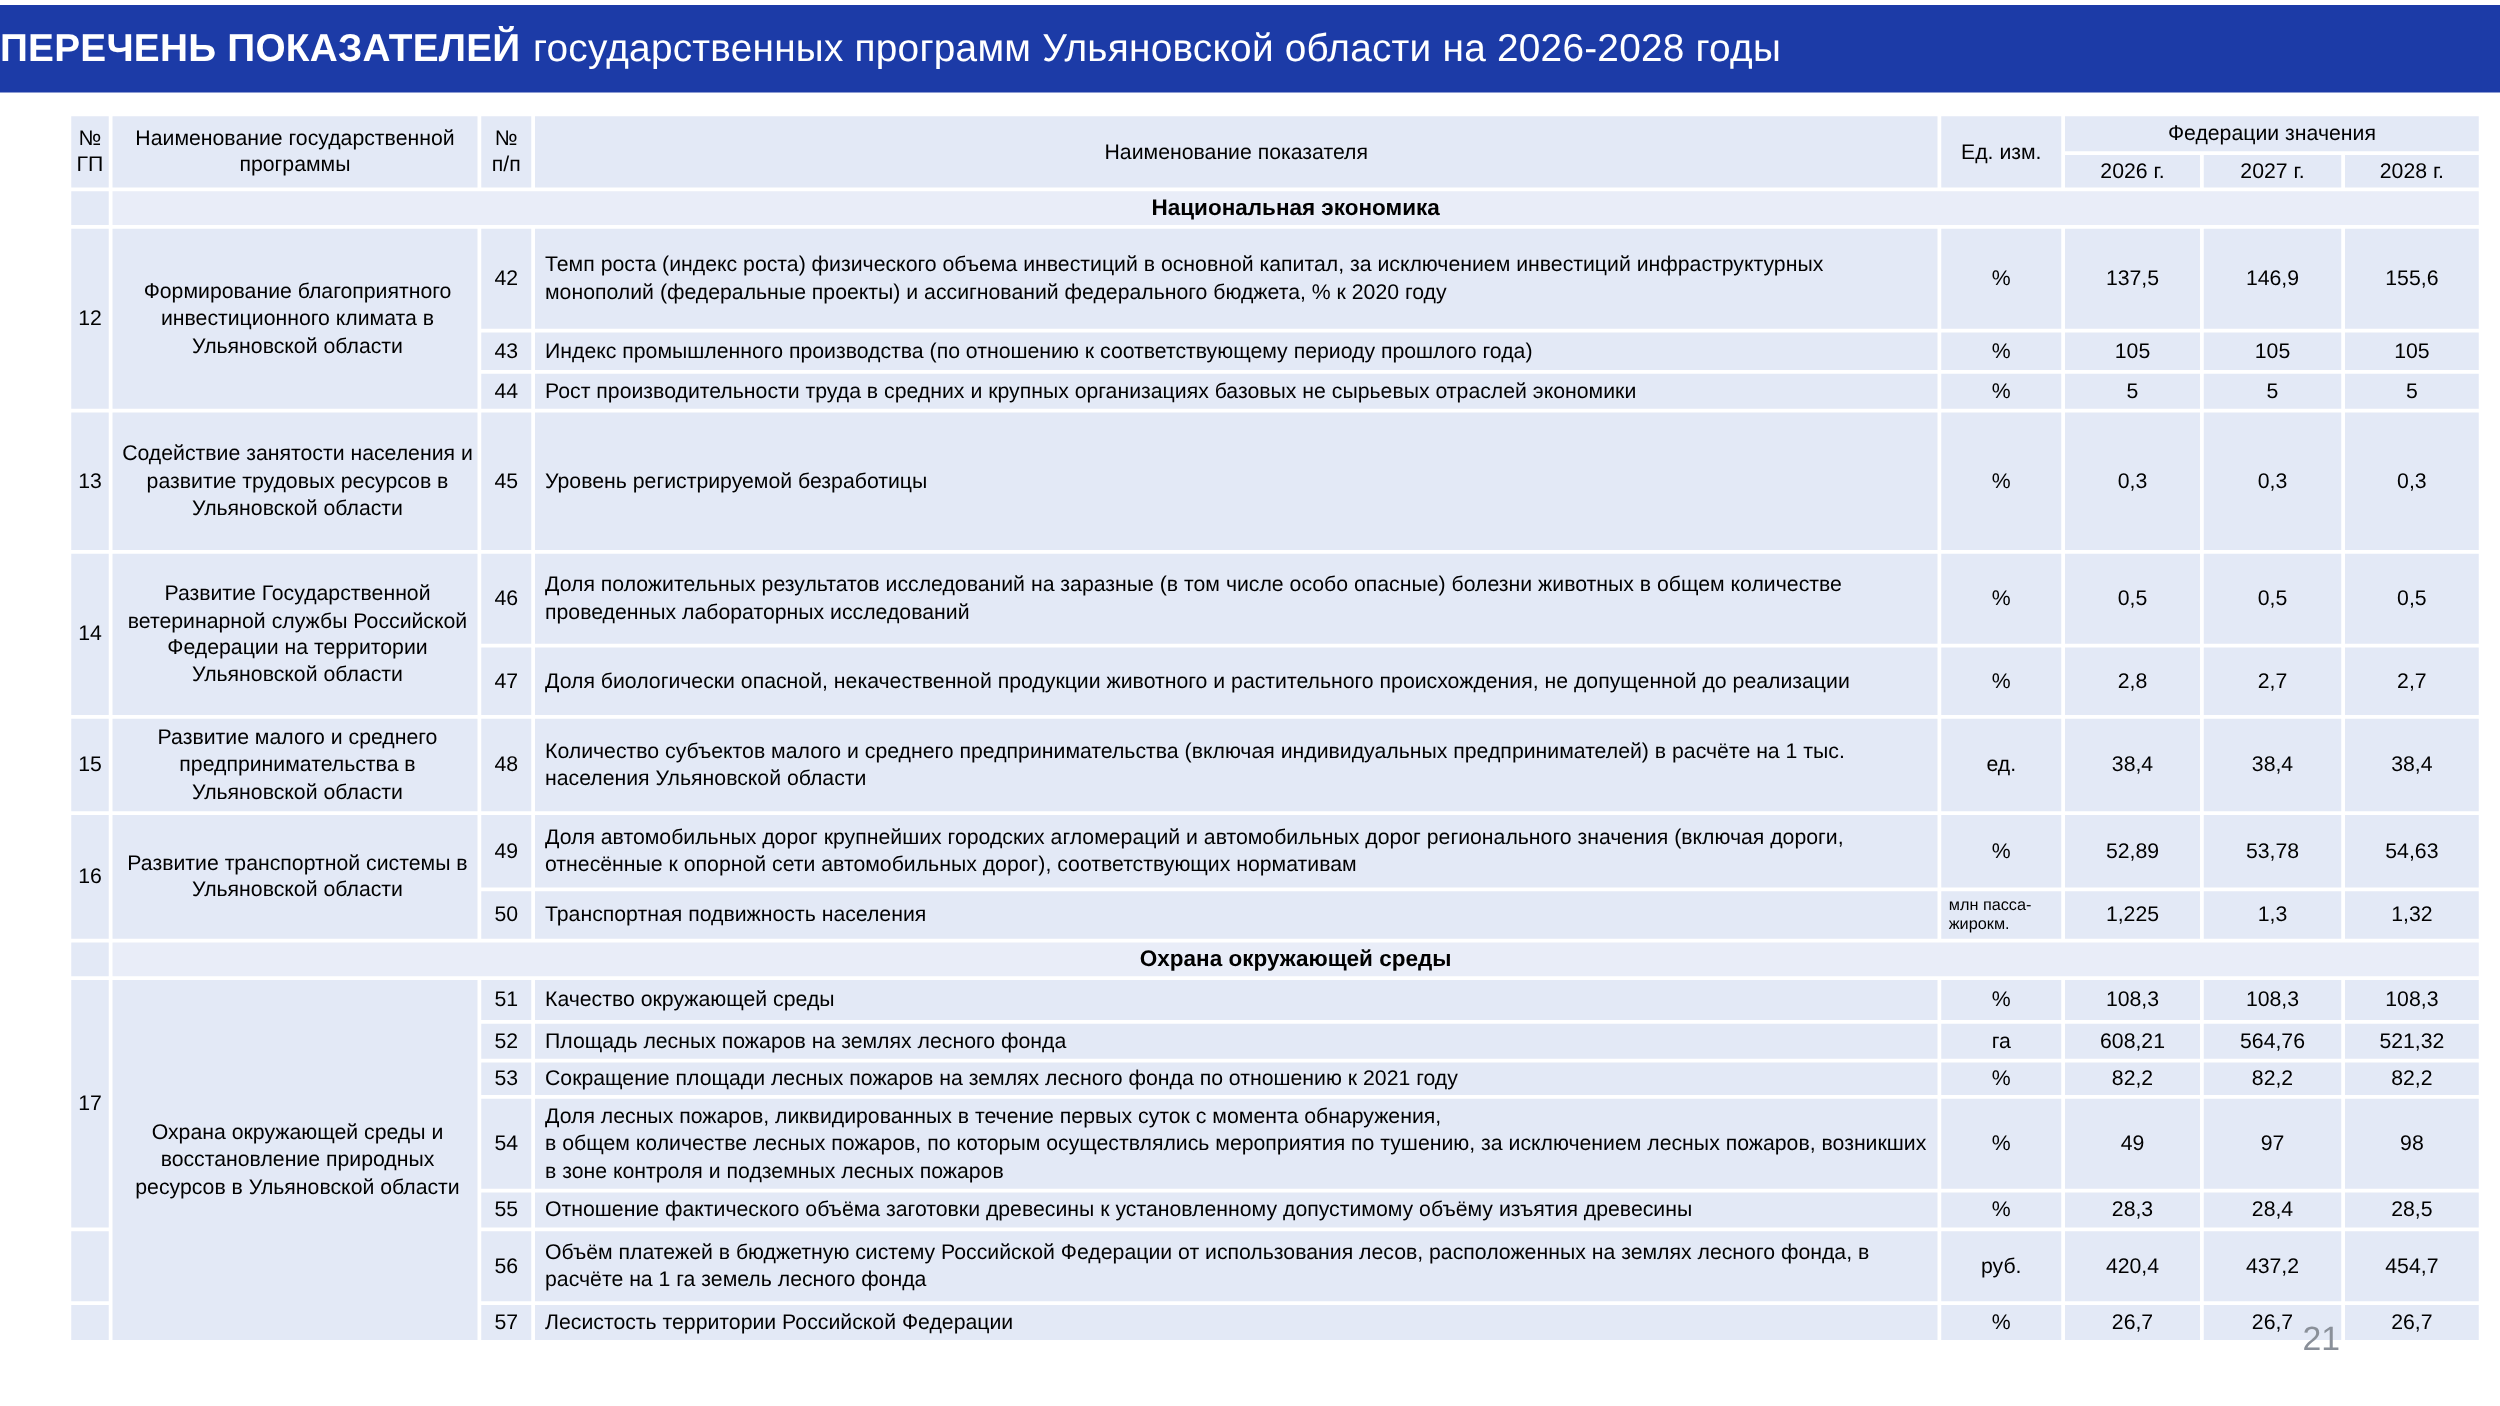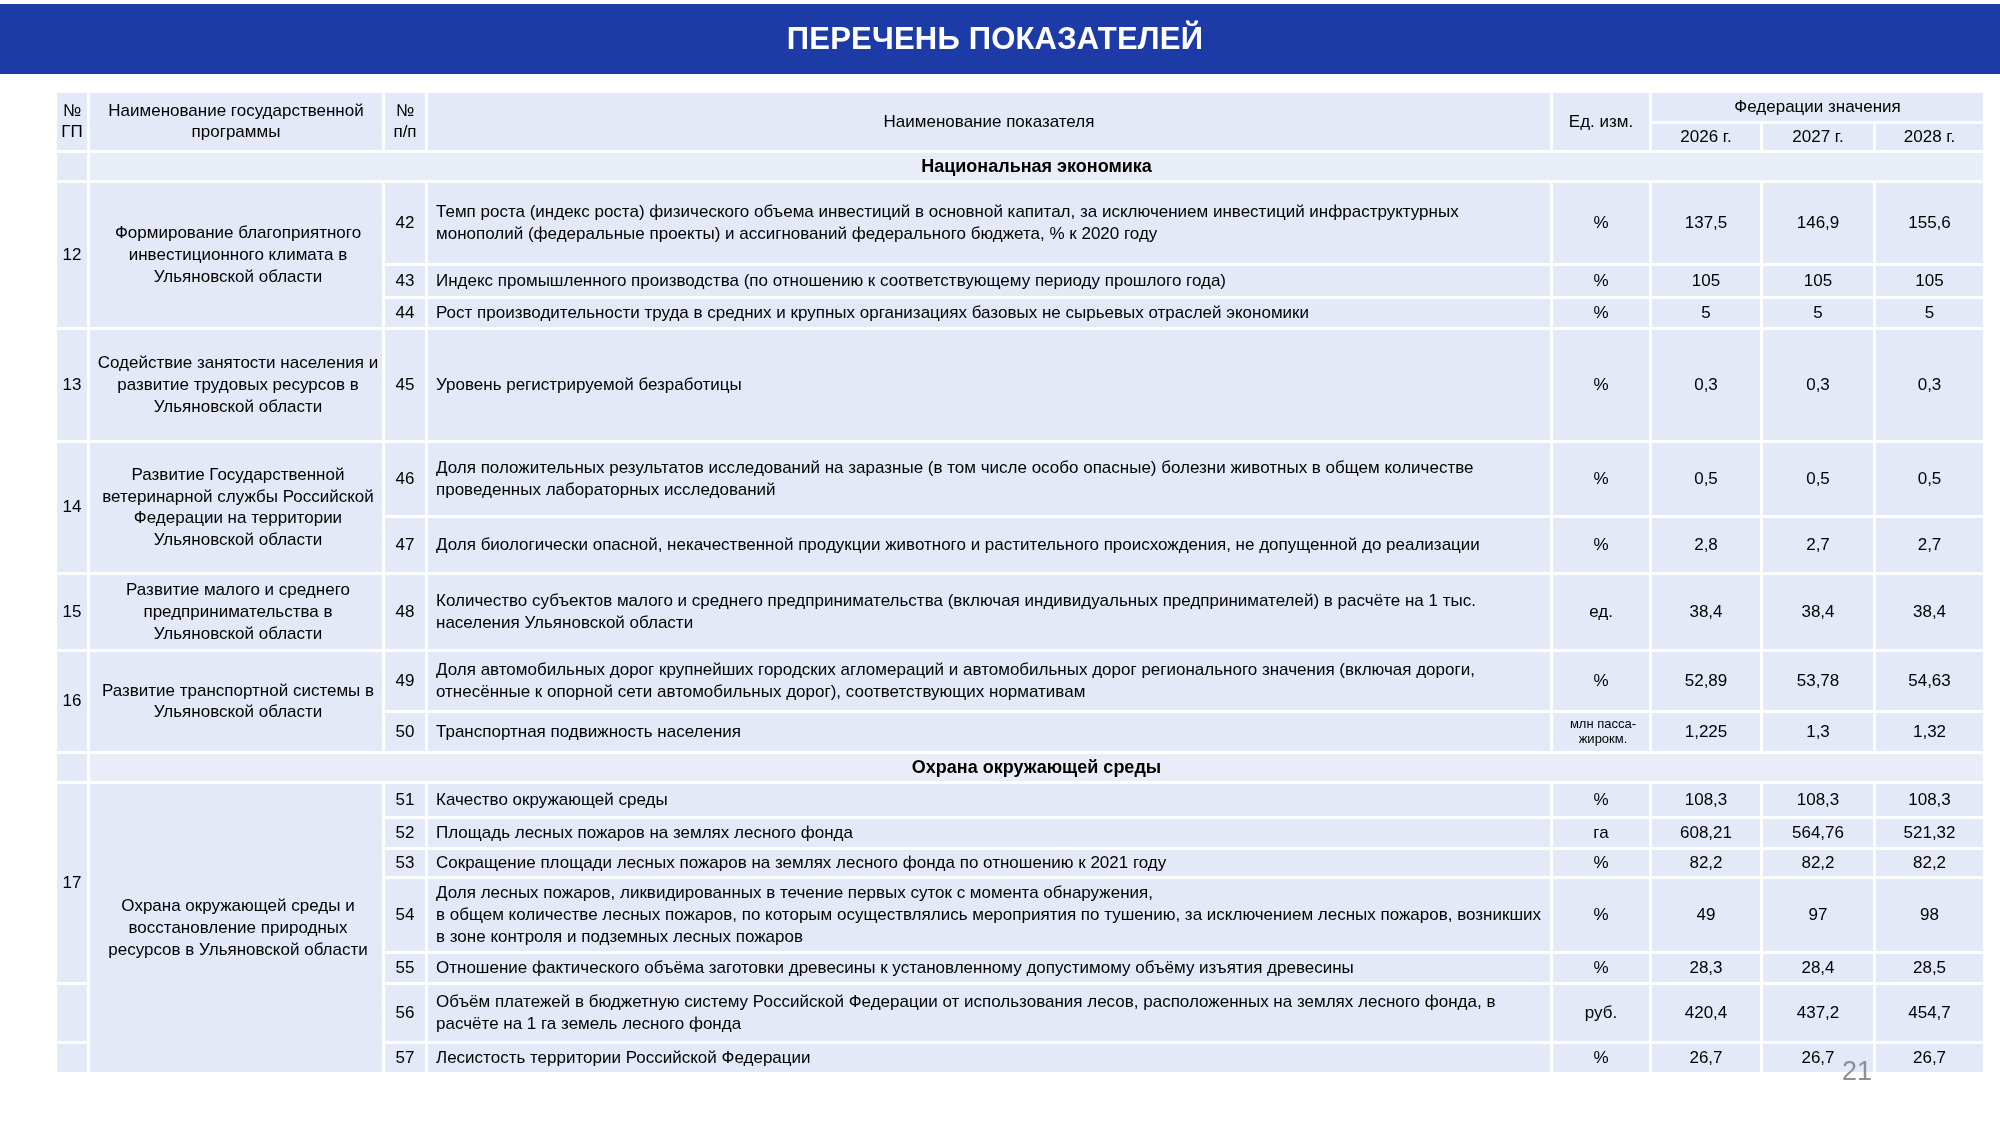--- a/index.html
+++ b/index.html
@@ -1,21 +1,21 @@
 <!DOCTYPE html>
 <html><head>
 <meta charset="utf-8">
 <style>
   * { margin: 0; padding: 0; box-sizing: border-box; }
   html, body { width: 2000px; height: 1125px; background: #ffffff; font-family: "Liberation Sans", sans-serif; color: #000; overflow: hidden; }
   .slide { position: relative; width: 2000px; height: 1125px; background: #fff; }
 
   .titlebar {
     position: absolute; top: 4px; left: 0; width: 2000px; height: 70px;
-    background: #1c3ba7; display: flex; align-items: center; justify-content: center;
+    background: #1c3ba7; display: flex; align-items: center; 
     color: #fff; font-size: 31px; letter-spacing: .2px;
   }
   .titlebar .t-bold { font-weight: bold; margin-right: 10px; }
 
   table.ind-table {
     position: absolute; left: 54px; top: 90px; width: 1932px;
     border-collapse: separate; border-spacing: 3px; table-layout: fixed;
   }
   td {
     background: #e3e9f6; vertical-align: middle; text-align: center;
@@ -32,20 +32,21 @@
     color: #8a9099; font-size: 27px;
   }
 </style>
 </head>
 <body>
 
 <div class="slide">
 
   <div class="titlebar">
     <span class="t-bold">ПЕРЕЧЕНЬ ПОКАЗАТЕЛЕЙ</span>
+    <span class="t-rest">государственных программ Ульяновской области на 2026-2028 годы</span>
   </div>
 
   <table class="ind-table">
     <colgroup>
       <col style="width:30px">
         <col style="width:292px">
         <col style="width:40px">
         <col style="width:1122px">
       <col style="width:96px">
         <col style="width:108px">
@@ -147,21 +148,21 @@
       <td>49</td>
       <td class="ind">Доля автомобильных дорог крупнейших городских агломераций и автомобильных дорог регионального значения (включая дороги, отнесённые к опорной сети автомобильных дорог), соответствующих нормативам</td>
       <td>%</td>
       <td>52,89</td>
       <td>53,78</td>
       <td>54,63</td>
     </tr>
     <tr style="height:38px">
       <td>50</td>
       <td class="ind">Транспортная подвижность населения</td>
-      <td class="unit-small ind" style="text-align:center;padding-left:6px">млн пасса-
+      <td class="unit-small ind" style="padding-left:6px">млн пасса-
 жирокм.</td>
       <td>1,225</td>
       <td>1,3</td>
       <td>1,32</td>
     </tr>
 
     <tr style="height:25px">
       <td></td>
       <td class="section-cell" colspan="7">Охрана окружающей среды</td>
     </tr>

